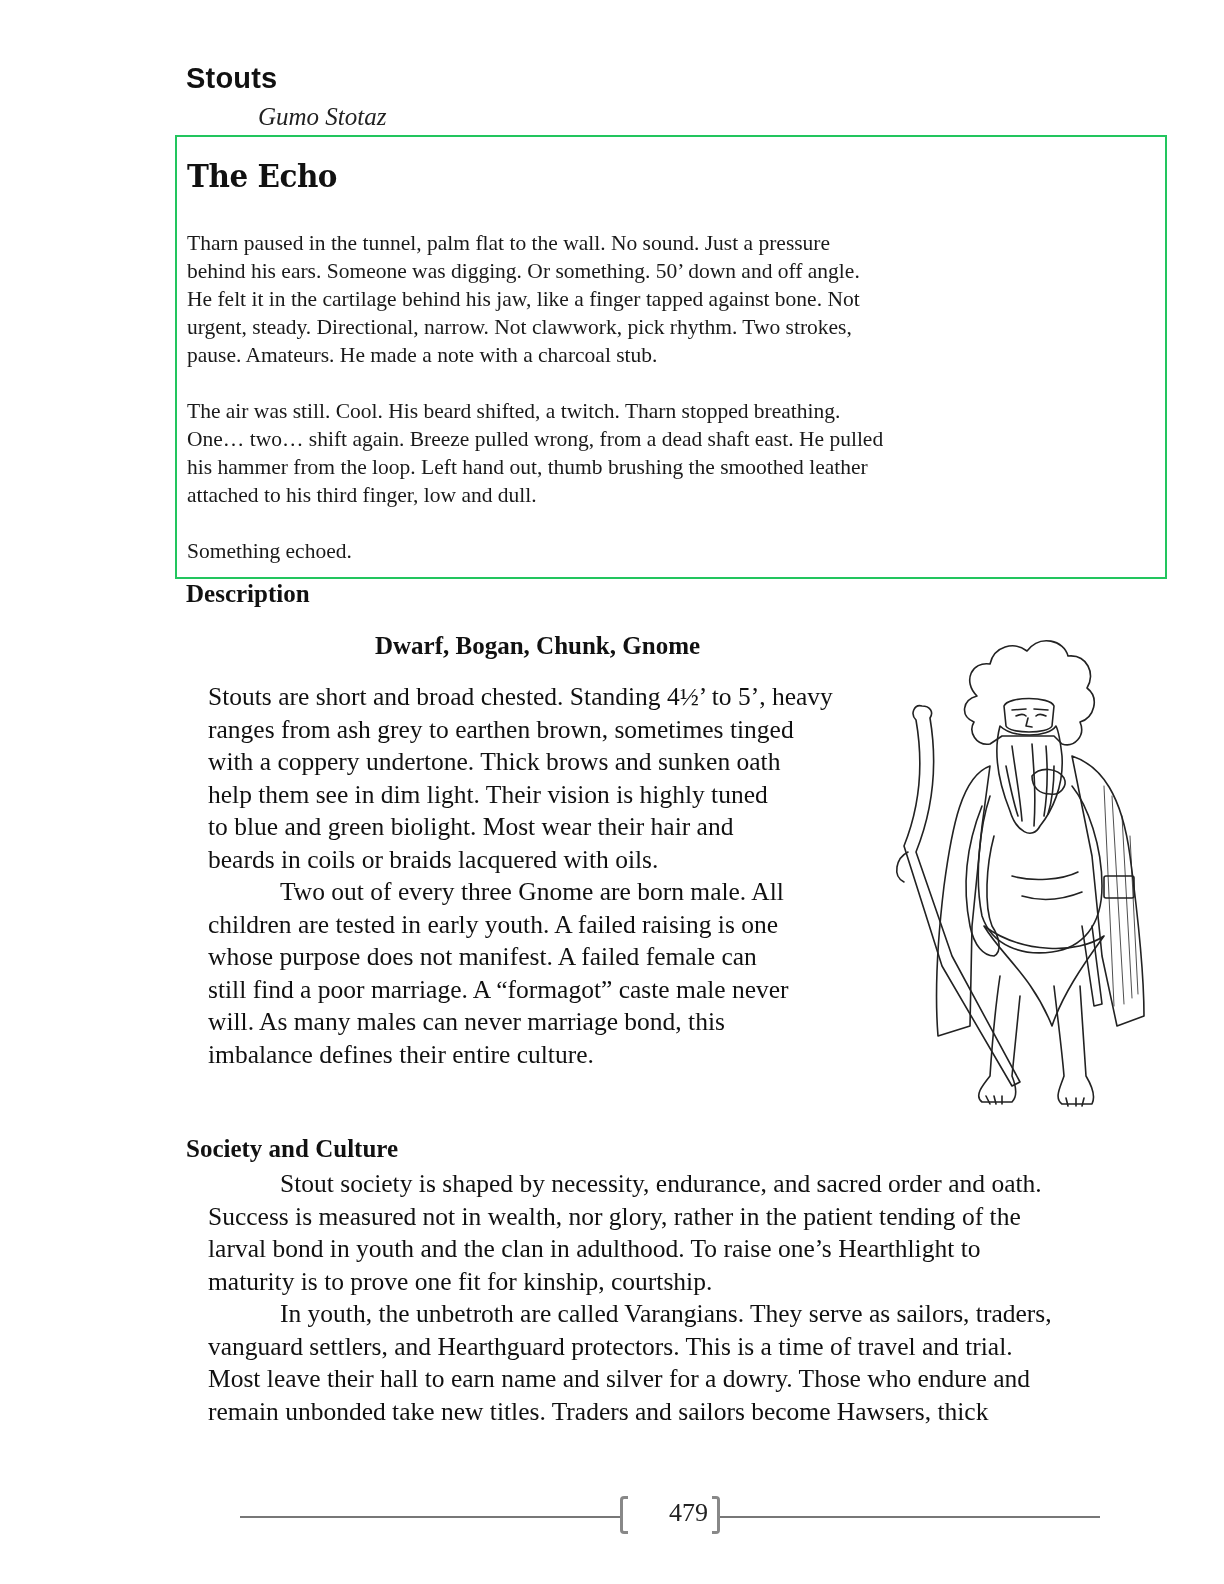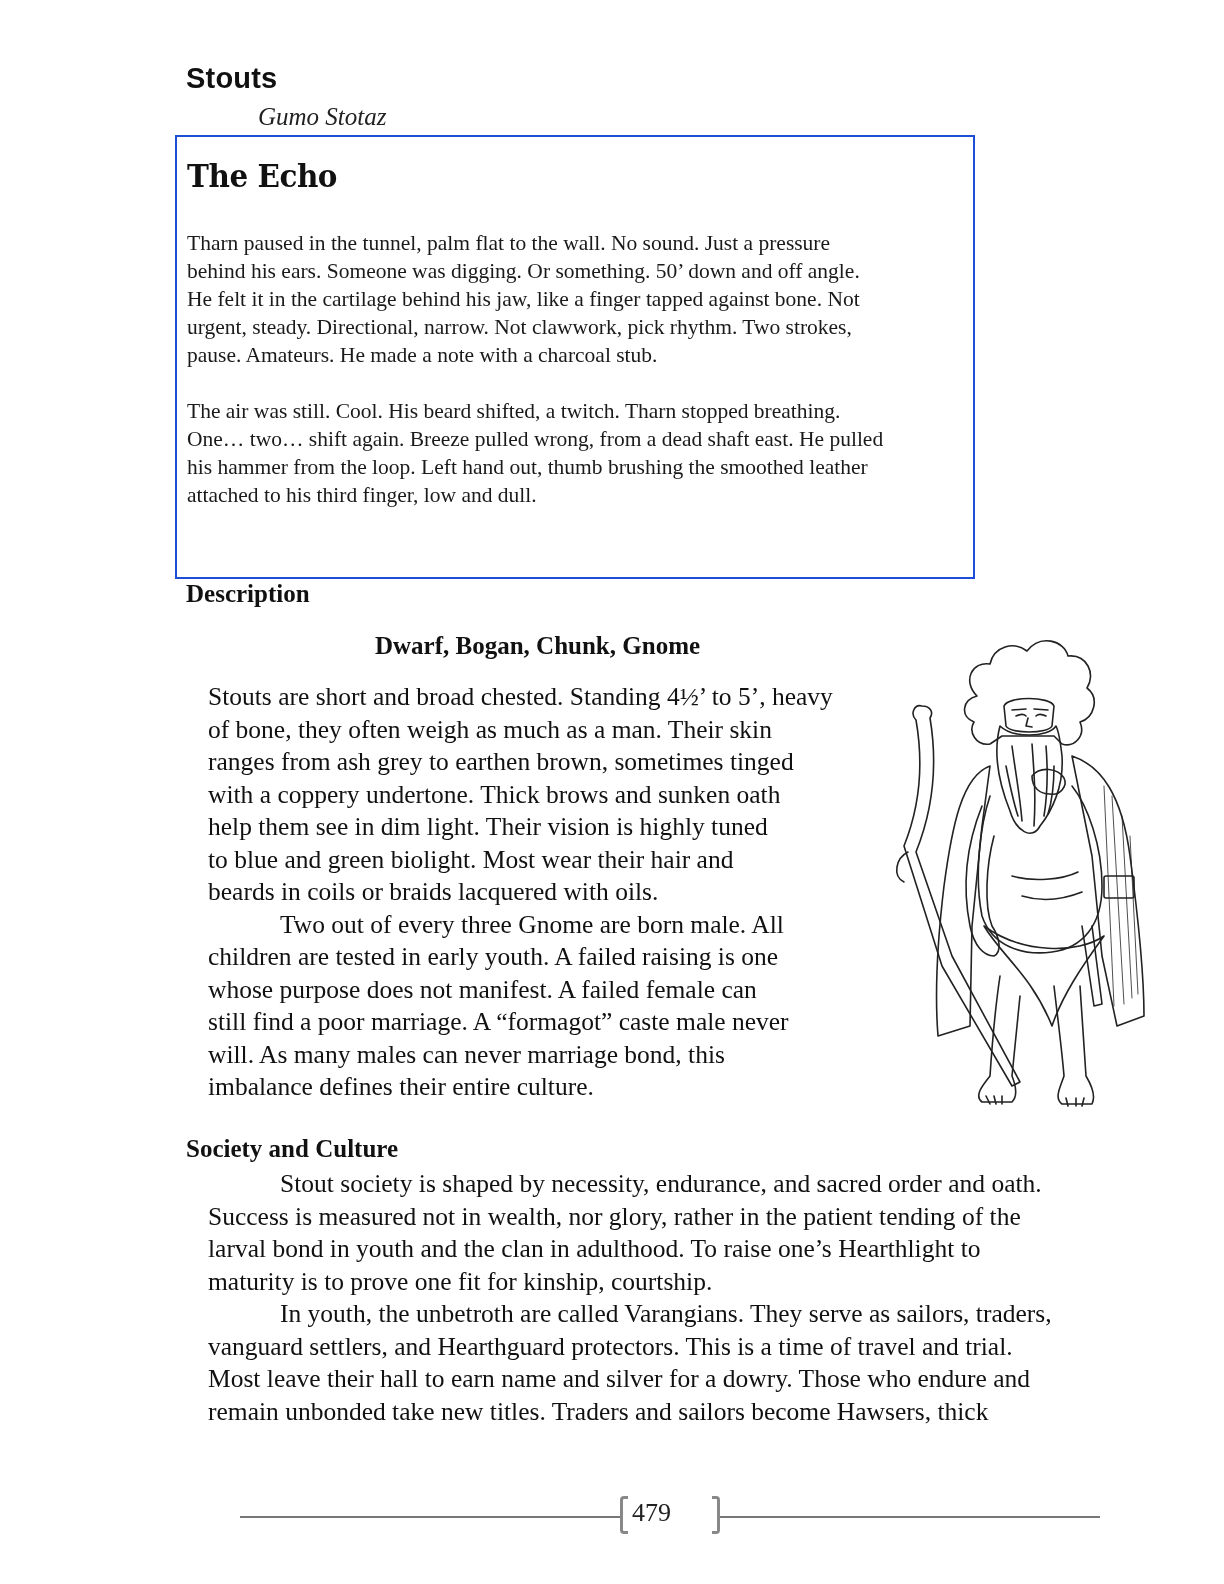--- a/index.html
+++ b/index.html
@@ -2,42 +2,42 @@
 <html><head>
 <meta charset="utf-8">
 <style>
   html, body { margin: 0; padding: 0; background: #ffffff; }
   body { width: 1224px; height: 1584px; position: relative; overflow: hidden; color: #111; }
   .page { position: absolute; left: 0; top: 0; width: 1224px; height: 1584px; }
 
   .title { position: absolute; left: 186px; top: 62px; font-family: "Liberation Sans", sans-serif; font-weight: bold; font-size: 29px; letter-spacing: 0.2px; }
   .subtitle { position: absolute; left: 258px; top: 103px; font-family: "Liberation Serif", serif; font-style: italic; font-size: 25px; color: #222; }
 
-  .boxed { position: absolute; left: 175px; top: 135px; width: 800px; height: 444px; border: 2px solid #1d4ed8; box-sizing: border-box; }
+  .boxed { position: absolute; left: 175px; top: 135px; width: 992px; height: 444px; border: 2px solid #22c55e; box-sizing: border-box; }
   .box-title { position: absolute; left: 10px; top: 20px; font-family: "DejaVu Serif", serif; font-weight: bold; font-size: 32px; letter-spacing: -0.5px; transform: scaleX(0.92); transform-origin: left; }
   .box-body { position: absolute; left: 10px; top: 92px; width: 960px; font-family: "Liberation Serif", serif; font-size: 21.5px; line-height: 28px; color: #1a1a1a; }
   .box-body p { margin: 0 0 28px 0; }
   .box-body .ln { display: block; white-space: nowrap; }
 
   .h2 { position: absolute; left: 186px; font-family: "Liberation Serif", serif; font-weight: bold; font-size: 25px; }
   .aka { position: absolute; left: 375px; top: 632px; font-family: "Liberation Serif", serif; font-weight: bold; font-size: 25px; }
 
   .body-text { position: absolute; left: 186px; font-family: "Liberation Serif", serif; font-size: 25.5px; line-height: 32.5px; color: #111; }
   .body-text .ln { display: block; white-space: nowrap; margin-left: 22px; }
   .body-text .ind { padding-left: 72px; }
 
   .illus { position: absolute; left: 882px; top: 626px; width: 270px; height: 490px; }
 
   .footer { position: absolute; left: 240px; top: 1494px; width: 860px; height: 44px; }
   .footer .rule-l { position: absolute; left: 0; top: 22px; width: 380px; height: 2px; background: #777; }
   .footer .rule-r { position: absolute; left: 480px; top: 22px; width: 380px; height: 2px; background: #777; }
   .footer .brace-l, .footer .brace-r { position: absolute; top: 2px; width: 8px; height: 38px; border: 3px solid #888; box-sizing: border-box; }
   .footer .brace-l { left: 380px; border-right: none; border-radius: 4px 0 0 4px; }
   .footer .brace-r { left: 472px; border-left: none; border-radius: 0 4px 4px 0; }
-  .footer .pnum { position: absolute; left: 392px; top: 4px; width: 76px; text-align: left; font-family: "Liberation Serif", serif; font-size: 26px; color: #222; }
+  .footer .pnum { position: absolute; left: 392px; top: 4px; width: 76px; text-align: right; font-family: "Liberation Serif", serif; font-size: 26px; color: #222; }
 </style>
 </head>
 <body>
 
 <div class="page">
 
   <div class="title">Stouts</div>
   <div class="subtitle">Gumo Stotaz</div>
 
   <div class="boxed">
@@ -49,29 +49,31 @@
         <span class="ln">He felt it in the cartilage behind his jaw, like a finger tapped against bone. Not</span>
         <span class="ln">urgent, steady.  Directional, narrow.  Not clawwork, pick rhythm.  Two strokes,</span>
         <span class="ln">pause. Amateurs.  He made a note with a charcoal stub.</span>
       </p>
       <p>
         <span class="ln">The air was still.  Cool.  His beard shifted, a twitch.  Tharn stopped breathing.</span>
         <span class="ln">One… two… shift again.  Breeze pulled wrong, from a dead shaft east.  He pulled</span>
         <span class="ln">his hammer from the loop.  Left hand out, thumb brushing the smoothed leather</span>
         <span class="ln">attached to his third finger, low and dull.</span>
       </p>
+      <p>
+        <span class="ln">Something echoed.</span>
+      </p>
     </div>
   </div>
 
   <div class="h2" style="top:580px;">Description</div>
   <div class="aka">Dwarf, Bogan, Chunk, Gnome</div>
 
   <div class="body-text" style="top:681px;">
     <span class="ln">Stouts are short and broad chested.  Standing 4½’ to 5’, heavy</span>
-    <span class="ln">of bone, they often weigh as much as a man.  Their skin</span>
     <span class="ln">ranges from ash grey to earthen brown, sometimes tinged</span>
     <span class="ln">with a coppery undertone.  Thick brows and sunken oath</span>
     <span class="ln">help them see in dim light.  Their vision is highly tuned</span>
     <span class="ln">to blue and green biolight.  Most wear their hair and</span>
     <span class="ln">beards in coils or braids lacquered with oils.</span>
     <span class="ln ind">Two out of every three Gnome are born male.  All</span>
     <span class="ln">children are tested in early youth.  A failed raising is one</span>
     <span class="ln">whose purpose does not manifest.  A failed female can</span>
     <span class="ln">still find a poor marriage.  A “formagot” caste male never</span>
     <span class="ln">will.  As many males can never marriage bond, this</span>

